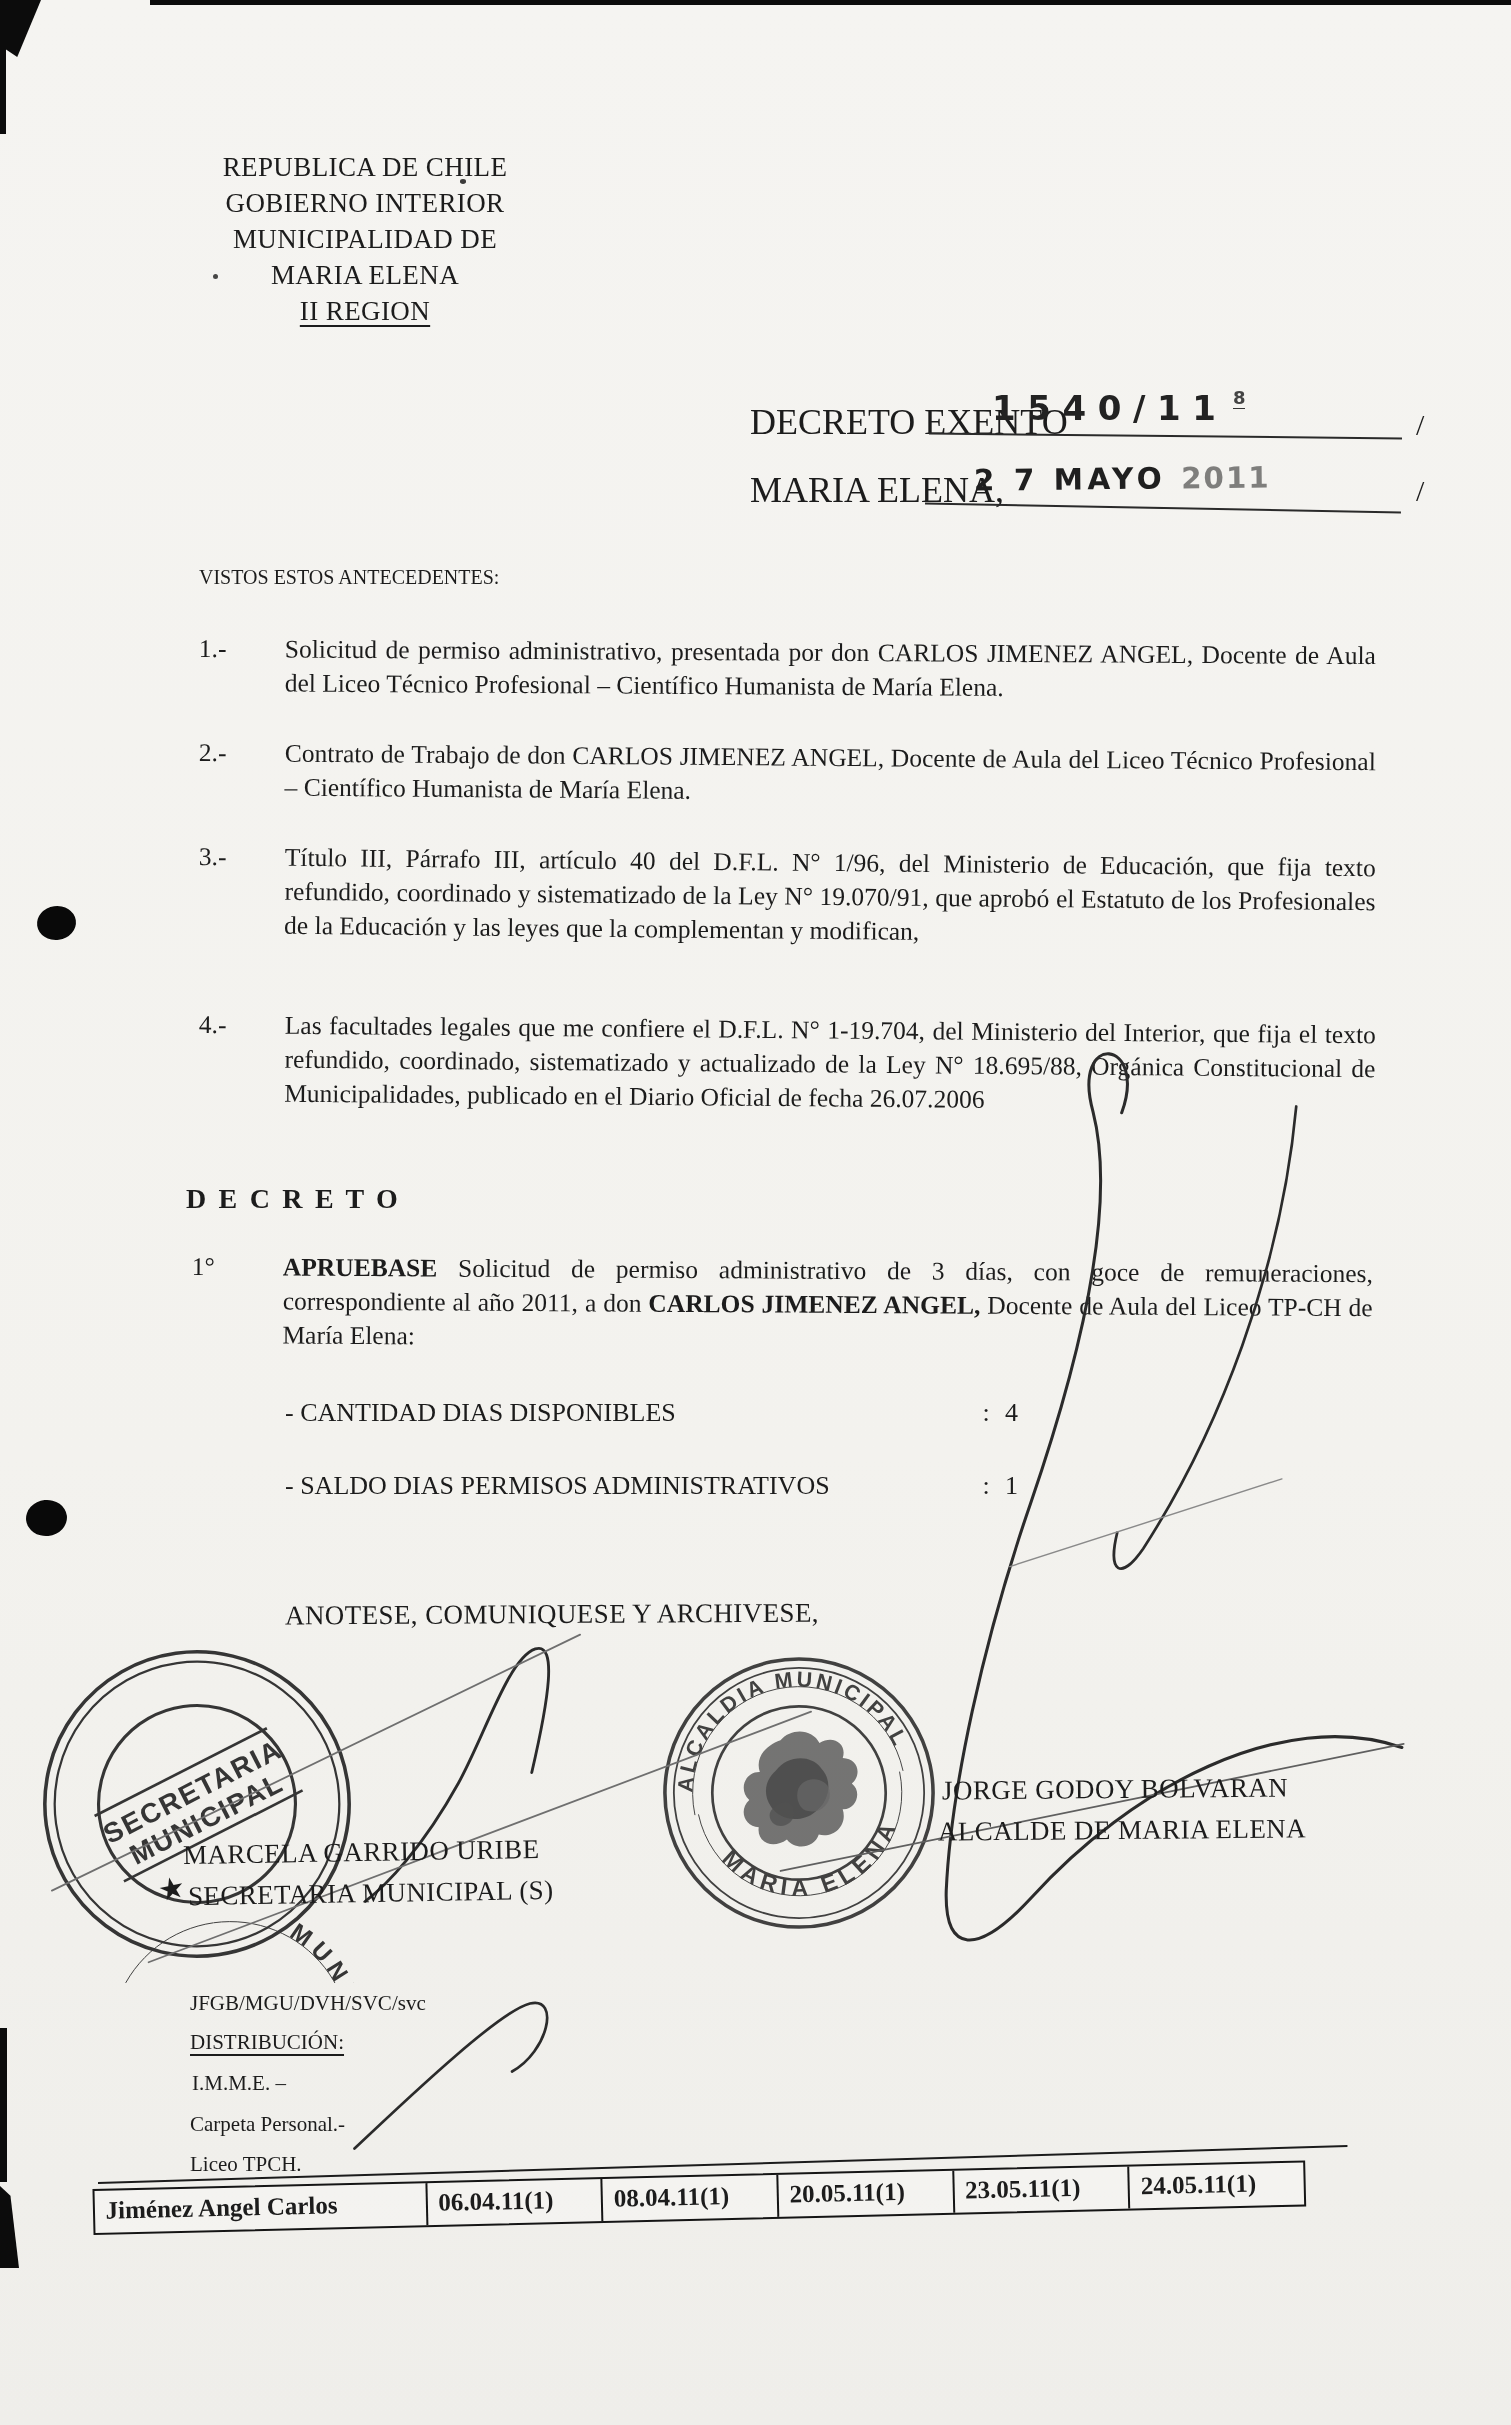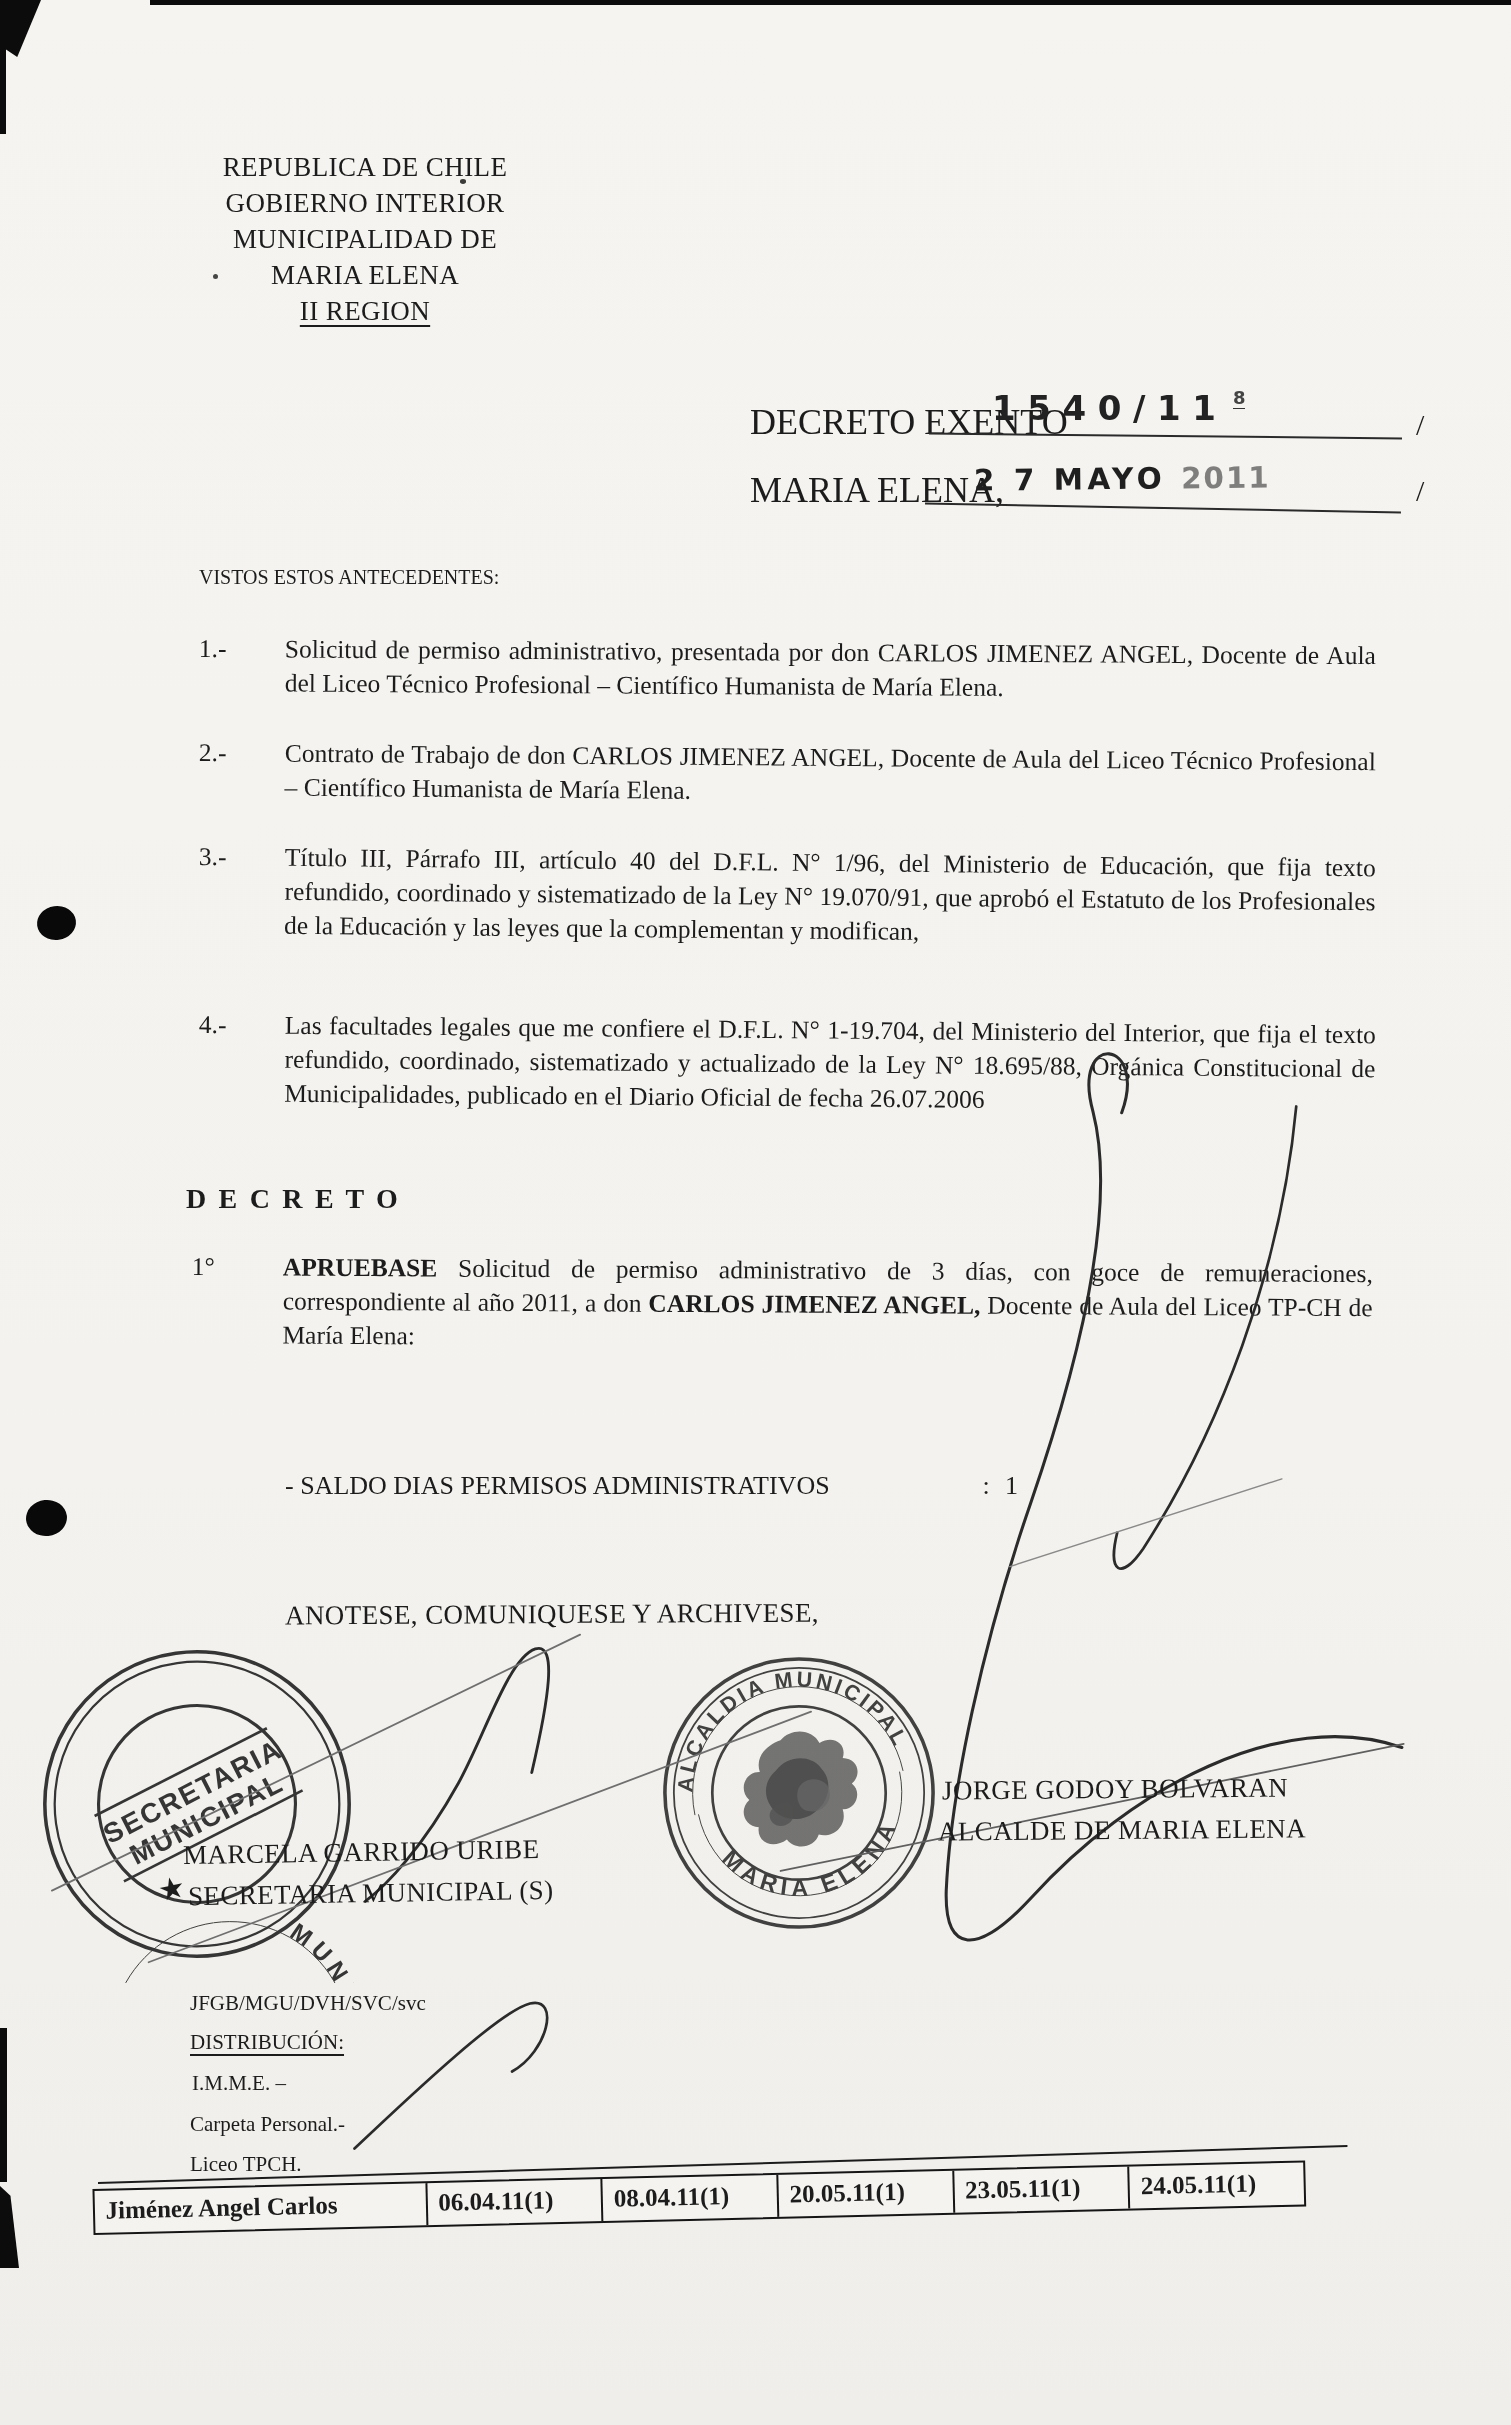--- a/index.html
+++ b/index.html
@@ -110,20 +110,23 @@
   <div class="abs article" style="top:1250px;transform:rotate(0.35deg);">
     <div>1°</div>
     <div class="txt">
       <span class="b">APRUEBASE</span>
       <span>Solicitud de permiso administrativo de 3 días, con goce de remuneraciones, correspondiente al año 2011, a don</span>
       <span class="b">CARLOS JIMENEZ ANGEL,</span>
       <span>Docente de Aula  del Liceo TP-CH de María Elena:</span>
     </div>
   </div>
 
+  <div class="abs drow" style="top:1398px;">
+    <span class="lbl">- CANTIDAD DIAS DISPONIBLES</span><span class="sep">:</span><span class="val">4</span>
+  </div>
   <div class="abs drow" style="top:1471px;">
     <span class="lbl">- SALDO DIAS PERMISOS ADMINISTRATIVOS</span><span class="sep">:</span><span class="val">1</span>
   </div>
 
   <div class="abs closing" style="left:285px;top:1599px;transform:rotate(-0.3deg);">ANOTESE, COMUNIQUESE Y ARCHIVESE,</div>
 
   <svg class="abs" width="358" height="358" viewBox="0 0 400 400" style="left:18px;top:1625px;opacity:.92;">
     <g transform="translate(200,200) rotate(-8)" stroke="#262626" fill="none">
       <circle r="170" stroke-width="4"></circle>
       <circle r="159" stroke-width="2.5"></circle>

